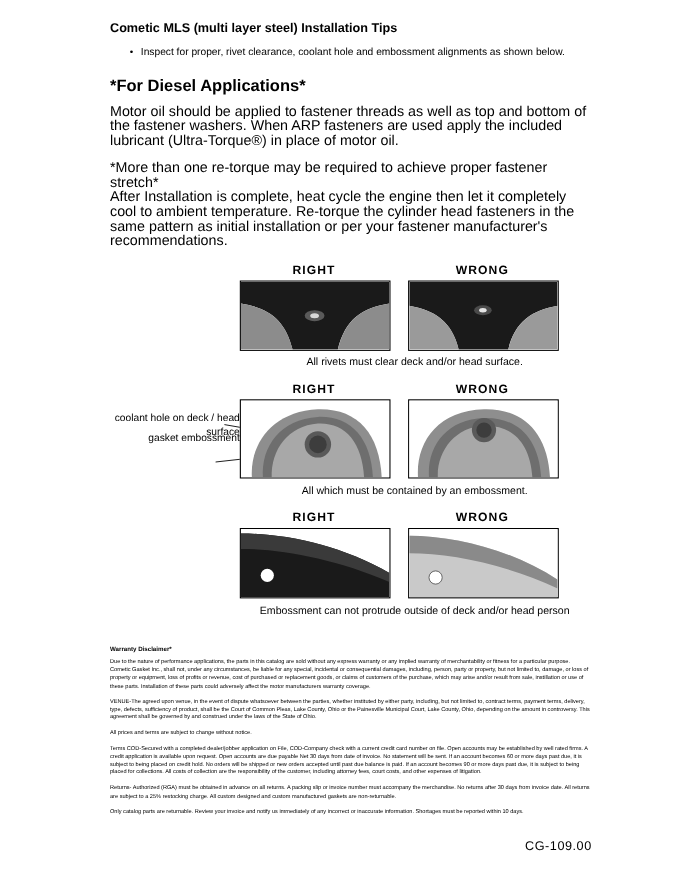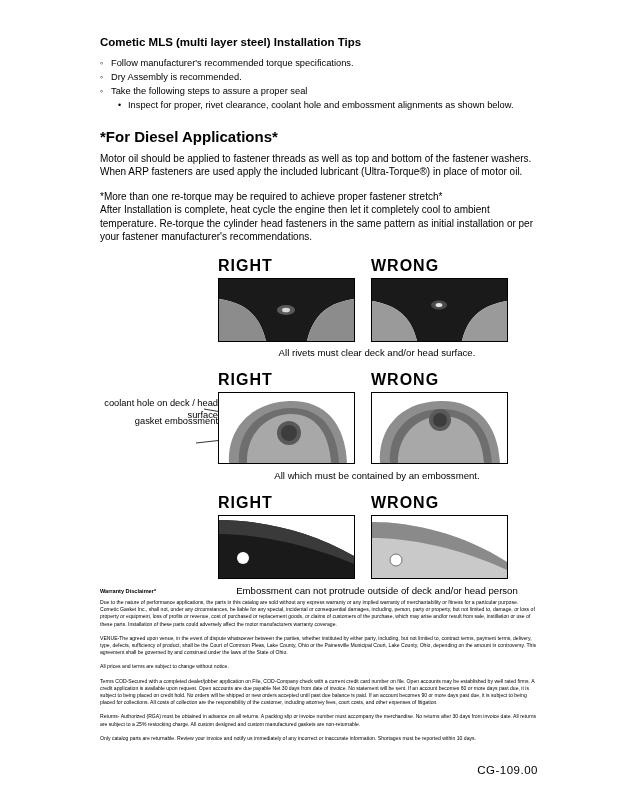--- a/index.html
+++ b/index.html
@@ -14,21 +14,21 @@
     color: #000000;
     position: relative;
     overflow: hidden;
   }
   .page {
     position: absolute;
     left: 0; top: 0;
     width: 596px;
     height: 800px;
     box-sizing: border-box;
-    padding: 36px 60px 10px 100px;
+    padding: 20px 60px 10px 100px;
   }
   h1.title {
     font-size: 11.5px;
     font-weight: bold;
     margin: 0 0 8px 0;
     letter-spacing: 0px;
   }
   ul.bullets {
     list-style: none;
     margin: 0;
@@ -64,41 +64,42 @@
     left: 0;
     top: 0;
     font-size: 9px;
   }
   h2.subhead {
     font-size: 15px;
     font-weight: bold;
     margin: 16px 0 7px 0;
   }
   p.body {
-    font-size: 10px;
+    font-size: 13px;
     line-height: 13.4px;
     margin: 0 0 11px 0;
   }
   p.body.last { margin-bottom: 0; }
 
   
   .figures {
     margin-top: 14px;
     position: relative;
     width: 100%;
   }
   .figrow {
     display: flex;
     gap: 18px;
     justify-content: flex-start;
     padding-left: 118px;
   }
   .figcol { width: 135px; }
   .figlabel {
-    font-size: 16px;
+    text-align: center;
+    font-size: 11px;
     font-weight: bold;
     letter-spacing: 1px;
     margin-bottom: 3px;
   }
   .figbox {
     width: 135px;
     height: 62px;
     border: 1px solid #000;
     overflow: hidden;
     position: relative;
@@ -150,25 +151,20 @@
     letter-spacing: 0.5px;
   }
 </style>
 </head>
 <body>
 
 <div class="page">
 
   <h1 class="title">Cometic MLS (multi layer steel) Installation Tips</h1>
 
-  <ul class="bullets">
-    <li>Follow manufacturer's recommended torque specifications.</li>
-    <li>Dry Assembly is recommended.</li>
-    <li>Take the following steps to assure a proper seal</li>
-  </ul>
   <ul class="subbullets">
     <li>Inspect for proper, rivet clearance, coolant hole and embossment alignments as shown below.</li>
   </ul>
 
   <h2 class="subhead">*For Diesel Applications*</h2>
   <p class="body">Motor oil should be applied to fastener threads as well as top and bottom of the fastener washers. When ARP fasteners are used apply the included lubricant (Ultra-Torque®) in place of motor oil.</p>
   <p class="body last">*More than one re-torque may be required to achieve proper fastener stretch*</p>
   <p class="body">After Installation is complete, heat cycle the engine then let it completely cool to ambient temperature. Re-torque the cylinder head fasteners in the same pattern as initial installation or per your fastener manufacturer's recommendations.</p>
 
   <div class="figures">

